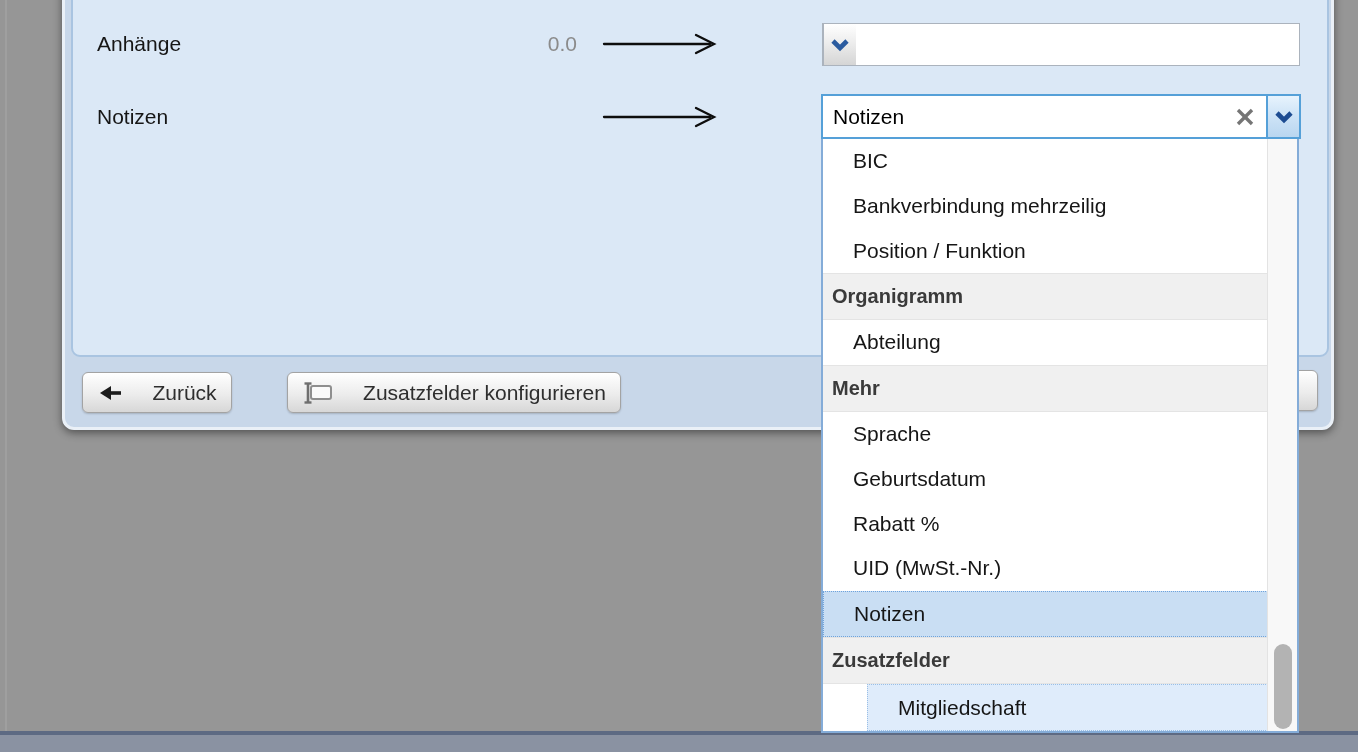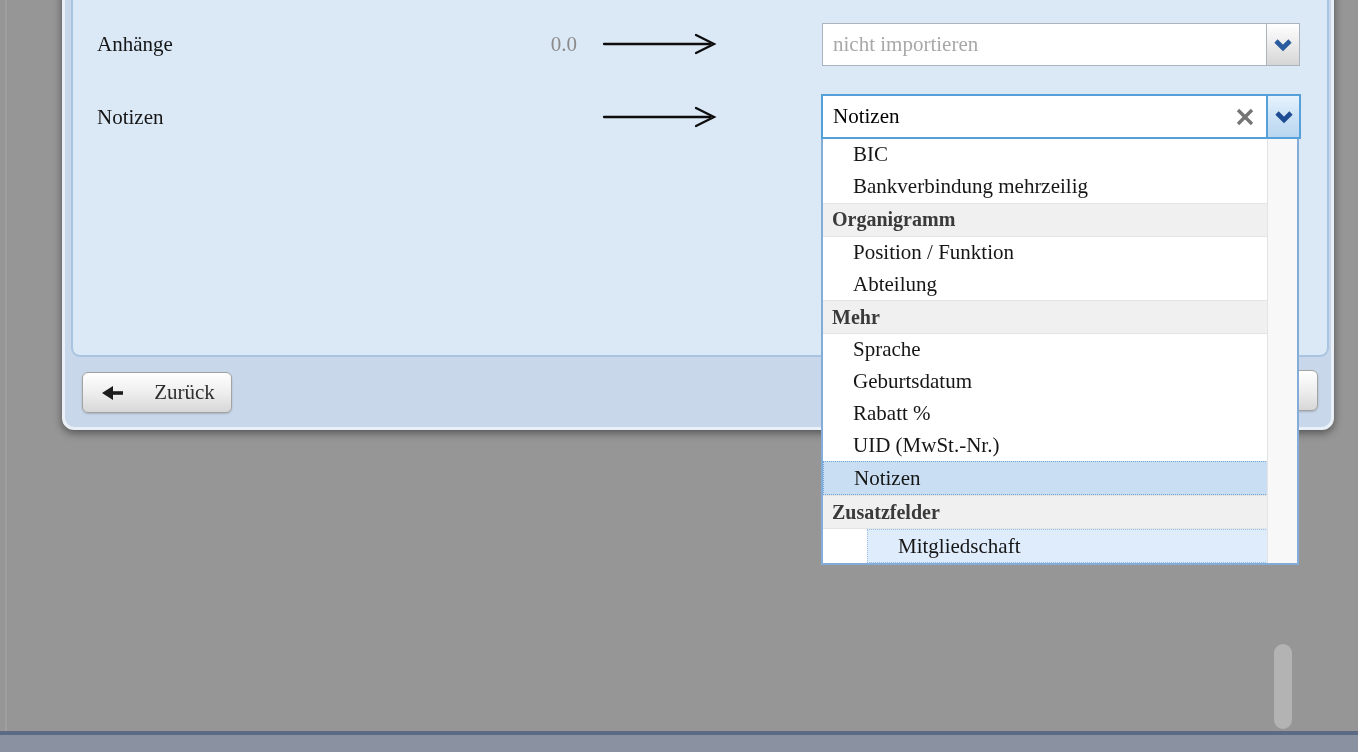--- a/index.html
+++ b/index.html
@@ -1,18 +1,18 @@
 <!DOCTYPE html>
 <html><head>
 <meta charset="utf-8">
 <style>
   html,body{margin:0;padding:0;background:#969696;}
   .screen{position:relative;width:1358px;height:752px;overflow:hidden;
           background:var(--page_bg,#969696);
-          font-family:Liberation Serif, serif;}
+          font-family:Liberation Sans, sans-serif;}
   .abs{position:absolute;}
 
   
   .bg-line{left:5px;top:0;width:2px;height:733px;background:#9f9f9f;}
 
   
   .bottom-bar{left:0;top:731px;width:1358px;height:21px;box-sizing:border-box;
               background:var(--bottombar_bg,#8a92a2);
               border-top:4px solid var(--bottombar_line,#5d6a83);z-index:4;}
 
@@ -42,21 +42,21 @@
   
   .combo{left:821px;top:94px;width:480px;height:45px;box-sizing:border-box;
          background:#fff;border:2px solid var(--accent_blue,#55a0d8);z-index:10;display:flex;}
   .combo-text{flex:1;padding-left:10px;font-size:21px;line-height:41px;color:#000;}
   .combo-clear{width:42px;display:flex;align-items:center;justify-content:center;}
   .combo-trigger{width:33px;box-sizing:border-box;border-left:2px solid var(--accent_blue,#55a0d8);
                  background:linear-gradient(#e7f3fd,#cfe4f7 45%,#b9d6f0);
                  display:flex;align-items:center;justify-content:center;}
 
   
-  .dd-list{left:821px;top:139px;width:478px;height:426px;box-sizing:border-box;
+  .dd-list{left:821px;top:139px;width:478px;height:594px;box-sizing:border-box;
            background:#fff;border:2px solid #84acd8;border-top:0;z-index:10;}
   .dd-rows{position:absolute;left:0;top:0;bottom:0;right:29px;display:flex;flex-direction:column;}
   .dd-row{flex:1;box-sizing:border-box;display:flex;align-items:center;
           font-size:21px;color:#161616;padding-left:30px;white-space:nowrap;}
   .dd-row.header{padding-left:9px;background:var(--header_bg,#f0f0f0);
                  font-weight:bold;font-size:20px;color:#3a3a3a;
                  border-top:1px solid #e4e4e4;border-bottom:1px solid #e4e4e4;}
   .dd-row.selected{background:var(--selection_bg,#c9def3);border:1px dotted #6fa3db;}
   .dd-row.hover{background:var(--hover_bg,#dfecfb);border:1px dotted #9abfe6;margin-left:44px;}
   .dd-track{position:absolute;top:0;bottom:0;right:0;width:29px;
@@ -84,21 +84,20 @@
   <div class="abs dialog"></div>
   <div class="abs panel"></div>
 
   <div class="abs row-label" style="left:97px;top:31px;">Anhänge</div>
   <div class="abs row-count" style="left:497px;top:31px;width:80px;">0.0</div>
   <svg class="abs map-arrow" style="left:602px;top:32px;" width="115" height="24" viewBox="0 0 115 24">
     <line x1="2" y1="12" x2="108" y2="12" stroke="#0d0d0d" stroke-width="2.3" stroke-linecap="round"></line>
     <path d="M94 3 L112 12 L94 21" fill="none" stroke="#0d0d0d" stroke-width="2.3" stroke-linecap="round"></path>
   </svg>
   <div class="abs tfield">
-    <div class="tfield-text">nicht importieren</div>
     <div class="tfield-trigger">
       <svg width="20" height="14" viewBox="0 0 20 14">
         <path d="M3 3 L10 10 L17 3" fill="none" stroke="#2a5b9f" stroke-width="4.6"></path>
       </svg>
     </div>
   </div>
 
   <div class="abs row-label" style="left:97px;top:104px;">Notizen</div>
   <svg class="abs map-arrow" style="left:602px;top:105px;" width="115" height="24" viewBox="0 0 115 24">
     <line x1="2" y1="12" x2="108" y2="12" stroke="#0d0d0d" stroke-width="2.3" stroke-linecap="round"></line>
@@ -116,22 +115,22 @@
       <svg width="20" height="14" viewBox="0 0 20 14">
         <path d="M3 3 L10 10 L17 3" fill="none" stroke="#1d4c92" stroke-width="4.6"></path>
       </svg>
     </div>
   </div>
 
   <div class="abs dd-list">
     <div class="dd-rows">
         <div class="dd-row item">BIC</div>
         <div class="dd-row item">Bankverbindung mehrzeilig</div>
+        <div class="dd-row item">Position / Funktion</div>
         <div class="dd-row header">Organigramm</div>
-        <div class="dd-row item">Position / Funktion</div>
         <div class="dd-row item">Abteilung</div>
         <div class="dd-row header">Mehr</div>
         <div class="dd-row item">Sprache</div>
         <div class="dd-row item">Geburtsdatum</div>
         <div class="dd-row item">Rabatt %</div>
         <div class="dd-row item">UID (MwSt.-Nr.)</div>
         <div class="dd-row item selected">Notizen</div>
         <div class="dd-row header">Zusatzfelder</div>
         <div class="dd-row item hover">Mitgliedschaft</div>
       </div>
@@ -141,18 +140,27 @@
   </div>
 
   <div class="abs btn btn-back">
     <svg width="26" height="20" viewBox="0 0 26 20">
       <line x1="9" y1="10" x2="24" y2="10" stroke="#1c1c1c" stroke-width="3.6"></line>
       <polygon points="3,10 14,3 14,17" fill="#1c1c1c"></polygon>
     </svg>
     <span>Zurück</span>
   </div>
 
+  <div class="abs btn btn-config">
+    <svg width="32" height="24" viewBox="0 0 32 24">
+      <rect x="9" y="5" width="20" height="13" rx="2" fill="#fafafa" stroke="#8e8e8e" stroke-width="2"></rect>
+      <line x1="6" y1="3" x2="6" y2="21" stroke="#6f6f6f" stroke-width="2.6"></line>
+      <line x1="2.5" y1="2.5" x2="9.5" y2="2.5" stroke="#6f6f6f" stroke-width="2.4"></line>
+      <line x1="2.5" y1="21.5" x2="9.5" y2="21.5" stroke="#6f6f6f" stroke-width="2.4"></line>
+    </svg>
+    <span>Zusatzfelder konfigurieren</span>
+  </div>
 
   <div class="abs btn btn-hidden"></div>
 
   <div class="abs bottom-bar"></div>
 
 </div>
 
 </body></html>

